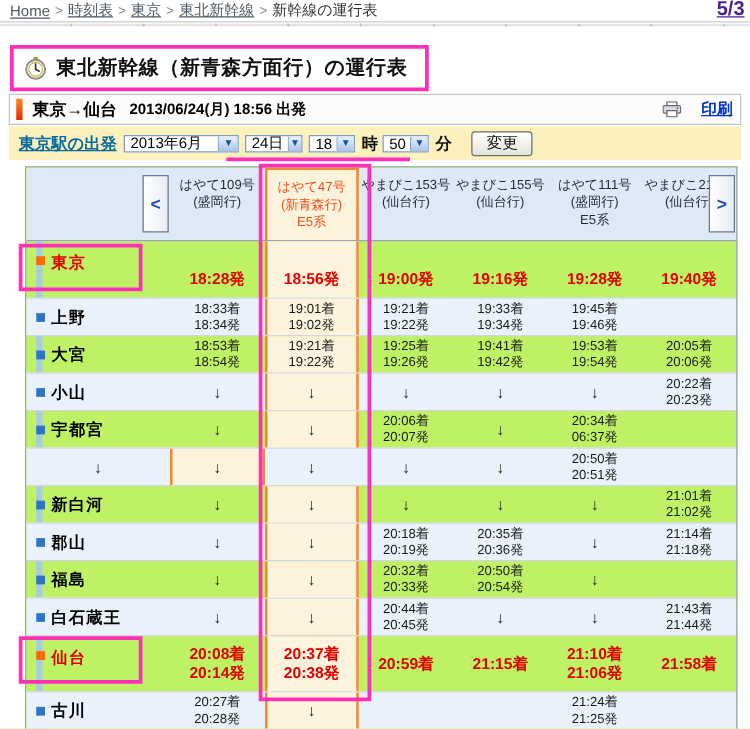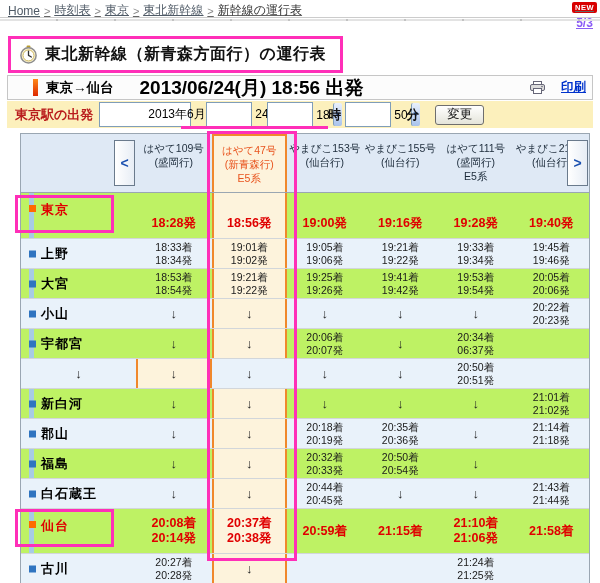--- a/index.html
+++ b/index.html
@@ -3,50 +3,50 @@
 <meta charset="utf-8">
 <style>
   html,body{margin:0;padding:0;}
   body{
     width:600px;height:583px;overflow:hidden;position:relative;
     background:#fff;font-family:"Liberation Sans","DejaVu Sans",sans-serif;
     -webkit-font-smoothing:antialiased;
   }
   
   .breadcrumb{position:absolute;top:2px;left:8px;right:3px;height:15px;
-    display:flex;align-items:flex-start;font-size:12px;color:#666;text-decoration:underline;}
+    display:flex;align-items:flex-end;font-size:12px;color:#666;}
   .breadcrumb .crumbs{display:flex;align-items:center;gap:4px;white-space:nowrap;}
   .breadcrumb a.crumb{color:#4f5a66;text-decoration:underline;cursor:pointer;}
   .breadcrumb .crumb-current{color:#333;}
   .breadcrumb .sep{color:#888;font-size:11px;}
   .breadcrumb .right{margin-left:auto;display:flex;align-items:center;gap:3px;flex-direction:column;}
   .new-badge{background:#d80000;color:#fff;font-size:7.5px;font-weight:bold;
     padding:1px 3px;border-radius:2px;letter-spacing:.5px;line-height:9px;}
-  .new-link{color:#8b5cf6;font-weight:bold;text-decoration:underline;font-size:12px;cursor:pointer;}
+  .new-link{color:#4c1d95;font-weight:bold;text-decoration:underline;font-size:16px;cursor:pointer;}
   .top-divider{position:absolute;top:17px;left:0;width:600px;height:1px;background:#cccccc;}
   .top-divider2{position:absolute;top:19px;left:0;width:600px;height:2px;
     background:repeating-linear-gradient(90deg,#e3e3e3 0 56px,#c2c2c2 56px 58px);}
   
   .title-box{position:absolute;top:36px;left:8px;display:inline-flex;align-items:center;gap:7px;
     border:3px solid #ff2fb8;background:#fff;padding:5px 14px 5px 8px;}
   .title-text{font-size:16px;font-weight:bold;color:#111;letter-spacing:.5px;white-space:nowrap;}
   
   .route-bar{position:absolute;top:75px;left:7px;width:586px;height:25px;box-sizing:border-box;
-    border:1px solid #c6c6c6;background:#fcfcfc;display:flex;align-items:center;padding-left:20px;}
+    border:1px solid #c6c6c6;background:#fcfcfc;display:flex;align-items:center;}
   .accent-bar{width:5px;height:17px;margin-left:5px;background:linear-gradient(180deg,#ff8a1a,#dd2800);}
   .route-text{margin-left:8px;font-size:13.5px;font-weight:bold;color:#000;}
-  .route-datetime{margin-left:26px;font-size:19px;font-weight:bold;color:#000;}
+  .route-datetime{margin-left:10px;font-size:12px;font-weight:bold;color:#000;}
   .print-group{margin-left:auto;margin-right:6px;display:flex;align-items:center;gap:16px;cursor:pointer;}
   .print-link{color:#0033cc;font-weight:bold;font-size:12.5px;text-decoration:underline;}
   
   .form-bar{position:absolute;top:101px;left:7px;width:586px;height:27px;background:#fcf0bc;
     display:flex;align-items:center;padding-left:8px;box-sizing:border-box;}
-  .form-label{font-size:13px;font-weight:bold;color:#b91c1c;margin-right:6px;white-space:nowrap;}
+  .form-label{font-size:13px;font-weight:bold;color:#0369a1;margin-right:6px;white-space:nowrap;text-decoration:underline;}
   .xp-select{display:inline-flex;align-items:center;background:#fff;border:1px solid #7f9db9;
-    height:25px;box-sizing:border-box;font-size:12px;color:#000;cursor:pointer;margin-right:15px;padding-left:44px;}
+    height:14px;box-sizing:border-box;font-size:12px;color:#000;cursor:pointer;margin-right:5px;}
   .xp-select .val{padding:0 3px 0 4px;flex:1;white-space:nowrap;}
   .xp-select .arrow{width:15px;align-self:stretch;display:flex;align-items:center;justify-content:center;
     background:linear-gradient(180deg,#e9f0fc 0%,#c3d6f3 60%,#a8c2ec 100%);
     border-left:1px solid #7f9db9;border-radius:2px;color:#1d4e9e;font-size:8px;}
   .sel-month{width:92px;} .sel-day{width:46px;} .sel-hour{width:37px;} .sel-min{width:37px;}
   .unit{font-size:13px;font-weight:bold;color:#111;margin:0 4px 0 0;}
   .change-btn{margin-left:12px;height:20px;padding:0 11px;font-size:12.5px;color:#111;
     background:linear-gradient(180deg,#ffffff,#e4e4da);border:1px solid #6e6e6e;border-radius:3px;cursor:pointer;
     font-family:inherit;}
   
@@ -230,24 +230,20 @@
         </div>
         <div class="td time">
           <span class="t-arr">18:33着</span>
           <span class="t-dep">18:34発</span>
         </div>
         <div class="td time hl">
           <span class="t-arr">19:01着</span>
           <span class="t-dep">19:02発</span>
         </div>
         <div class="td time">
-          <span class="t-arr">19:05着</span>
-          <span class="t-dep">19:06発</span>
-        </div>
-        <div class="td time">
           <span class="t-arr">19:21着</span>
           <span class="t-dep">19:22発</span>
         </div>
         <div class="td time">
           <span class="t-arr">19:33着</span>
           <span class="t-dep">19:34発</span>
         </div>
         <div class="td time">
           <span class="t-arr">19:45着</span>
           <span class="t-dep">19:46発</span>

